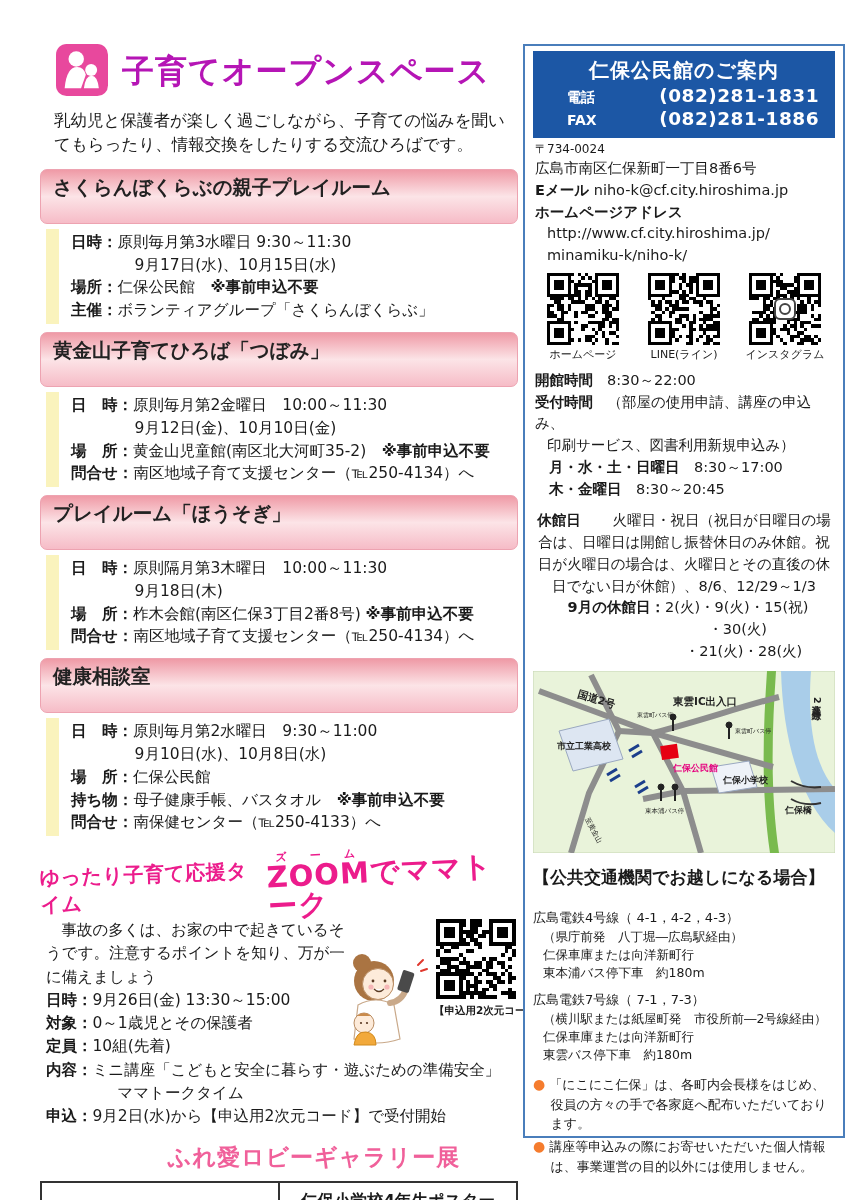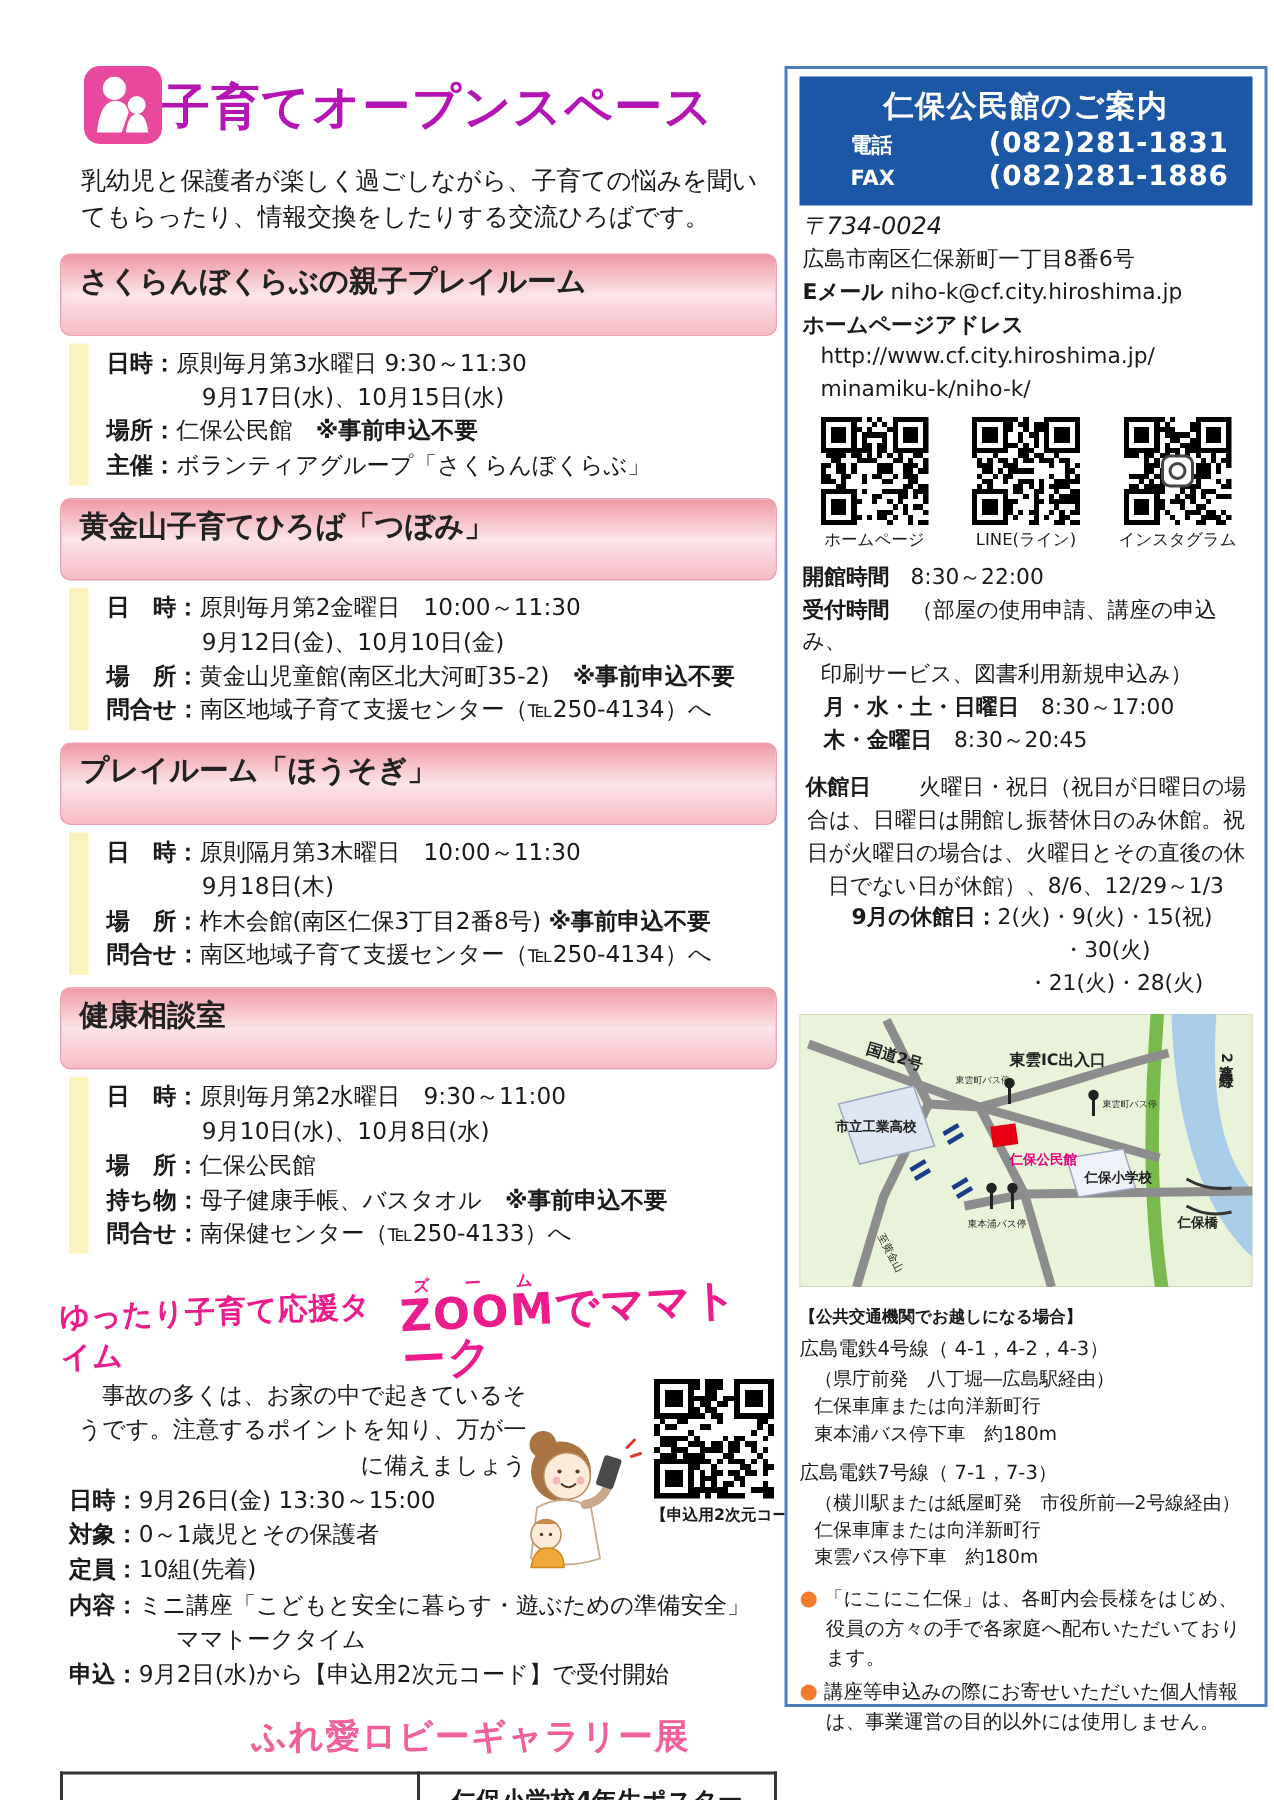--- a/index.html
+++ b/index.html
@@ -5,21 +5,21 @@
   html,body{margin:0;padding:0;}
   body{
     width:849px;height:1200px;position:relative;background:#ffffff;
     font-family:"DejaVu Sans","Liberation Sans",sans-serif;color:#1a1a1a;
     overflow:hidden;
   }
   .b{font-weight:bold;}
 
   
   .left-col{position:absolute;left:40px;top:44px;width:478px;}
-  .brand{display:flex;align-items:center;margin-left:16px;}
+  .brand{display:flex;align-items:center;gap:14px;margin-left:16px;}
   .brand-title{font-size:32px;font-weight:bold;color:#b515b5;letter-spacing:1px;}
   .intro{margin:9px 0 12px 14px;font-size:16.5px;line-height:1.45;}
 
   .sec{margin-bottom:7px;}
   .sec-head{
     background:linear-gradient(180deg,#ef9aa6 0%,#fce4e7 50%,#f6bcc7 100%);
     border:1px solid #eda3b1;border-radius:7px;
     padding:4px 12px 22px;font-size:19.5px;font-weight:bold;color:#222;
   }
   .sec-body{
@@ -29,21 +29,21 @@
   .row .lbl{font-weight:bold;}
   .row .em{font-weight:bold;}
   .row.indent{padding-left:4.1em;}
 
   
   .zoom-head{display:flex;align-items:flex-end;gap:8px;margin:10px 0 2px 0;}
   .zoom-tag{font-size:20px;font-weight:bold;color:#ec1c8c;transform:rotate(-2deg);letter-spacing:0.5px;}
   .zoom-title{font-size:29px;font-weight:bold;color:#ec1c8c;transform:rotate(-3deg);letter-spacing:1px;line-height:1;}
   .zoom-title rt{font-size:11px;font-weight:bold;color:#ec1c8c;letter-spacing:4px;}
   .zoom-body{position:relative;font-size:15.5px;line-height:1.5;margin-left:6px;min-height:150px;}
-  .zoom-intro{width:305px;margin:4px 0 0 0;text-align:right;}
+  .zoom-intro{width:305px;margin:4px 0 0 0;}
   .zoom-art{position:absolute;right:88px;top:34px;}
   .zoom-qrwrap{position:absolute;right:0;top:0;width:84px;text-align:center;}
   .zoom-qrwrap .qr{width:80px;height:80px;margin:0 auto;}
   .zoom-qrcap{font-size:10.5px;font-weight:bold;margin-top:4px;white-space:nowrap;}
 
   
   .gal-title{font-size:23px;font-weight:bold;color:#f0609a;text-align:center;margin:14px 0 8px 70px;letter-spacing:1px;}
   table.gal{border-collapse:collapse;width:478px;table-layout:fixed;}
   table.gal th,table.gal td{border:2px solid #333;vertical-align:middle;}
   table.gal th{background:#d5edca;font-size:15px;font-weight:normal;padding:3px 0;}
@@ -59,21 +59,21 @@
     position:absolute;left:523px;top:44px;width:322px;height:1094px;
     border:2px solid #4a7ebb;box-sizing:border-box;padding:5px 8px;background:#fff;
   }
   .r-head{background:#1c57a5;color:#fff;padding:6px 8px 9px;margin-bottom:1px;}
   .r-head-title{font-size:20px;font-weight:bold;text-align:center;letter-spacing:1px;}
   .r-phone{display:flex;justify-content:space-between;align-items:baseline;padding:1px 8px 0 26px;}
   .r-phone .pl{font-size:14px;font-weight:bold;}
   .r-phone .pv{font-size:18.5px;font-weight:bold;letter-spacing:0.5px;}
 
   .addr{font-size:14.5px;line-height:1.5;margin:2px 2px 6px;}
-  .addr .postal{font-size:16px;font-style:italic;}
+  .addr .postal{font-size:12px;}
   .addr .url{padding-left:12px;}
 
   .qr-row{display:flex;justify-content:space-between;margin:4px 0 8px;}
   .qr-box{width:100px;text-align:center;}
   .qr-box .qr{width:72px;height:72px;margin:0 auto;position:relative;}
   .qr-label{font-size:11px;margin-top:2px;white-space:nowrap;}
   .insta{
     position:absolute;inset:0;margin:auto;width:22px;height:22px;background:#fff;
     border:2px solid #444;border-radius:6px;box-sizing:border-box;
   }
@@ -87,21 +87,21 @@
   .closed{font-size:14.5px;line-height:1.5;margin:10px 2px 6px;text-align:center;}
   .closed-main .clbl{font-weight:bold;margin-right:2.2em;}
   .closed .c-line{padding-left:8px;}
   .closed .c-line .b{font-weight:bold;}
   .closed .c-cont{padding-left:7.4em;}
   .closed .c-cont2{padding-left:8.2em;}
 
   .map-wrap{margin:8px 0 8px;}
 
   .transit{font-size:12.5px;line-height:1.45;margin:2px 0 8px;}
-  .t-title{font-size:11px;margin-bottom:6px;}
+  .t-title{font-size:17px;margin-bottom:20px;}
   .t-block{margin-bottom:9px;}
   .t-block .l1{font-size:13px;}
   .t-ind{padding-left:10px;}
 
   .notes{font-size:13px;line-height:1.5;margin-top:4px;}
   .note{padding-left:1.35em;text-indent:-1.35em;margin-bottom:2px;}
   .bullet{color:#f57c2e;font-size:14px;}
 </style>
 </head>
 <body>

